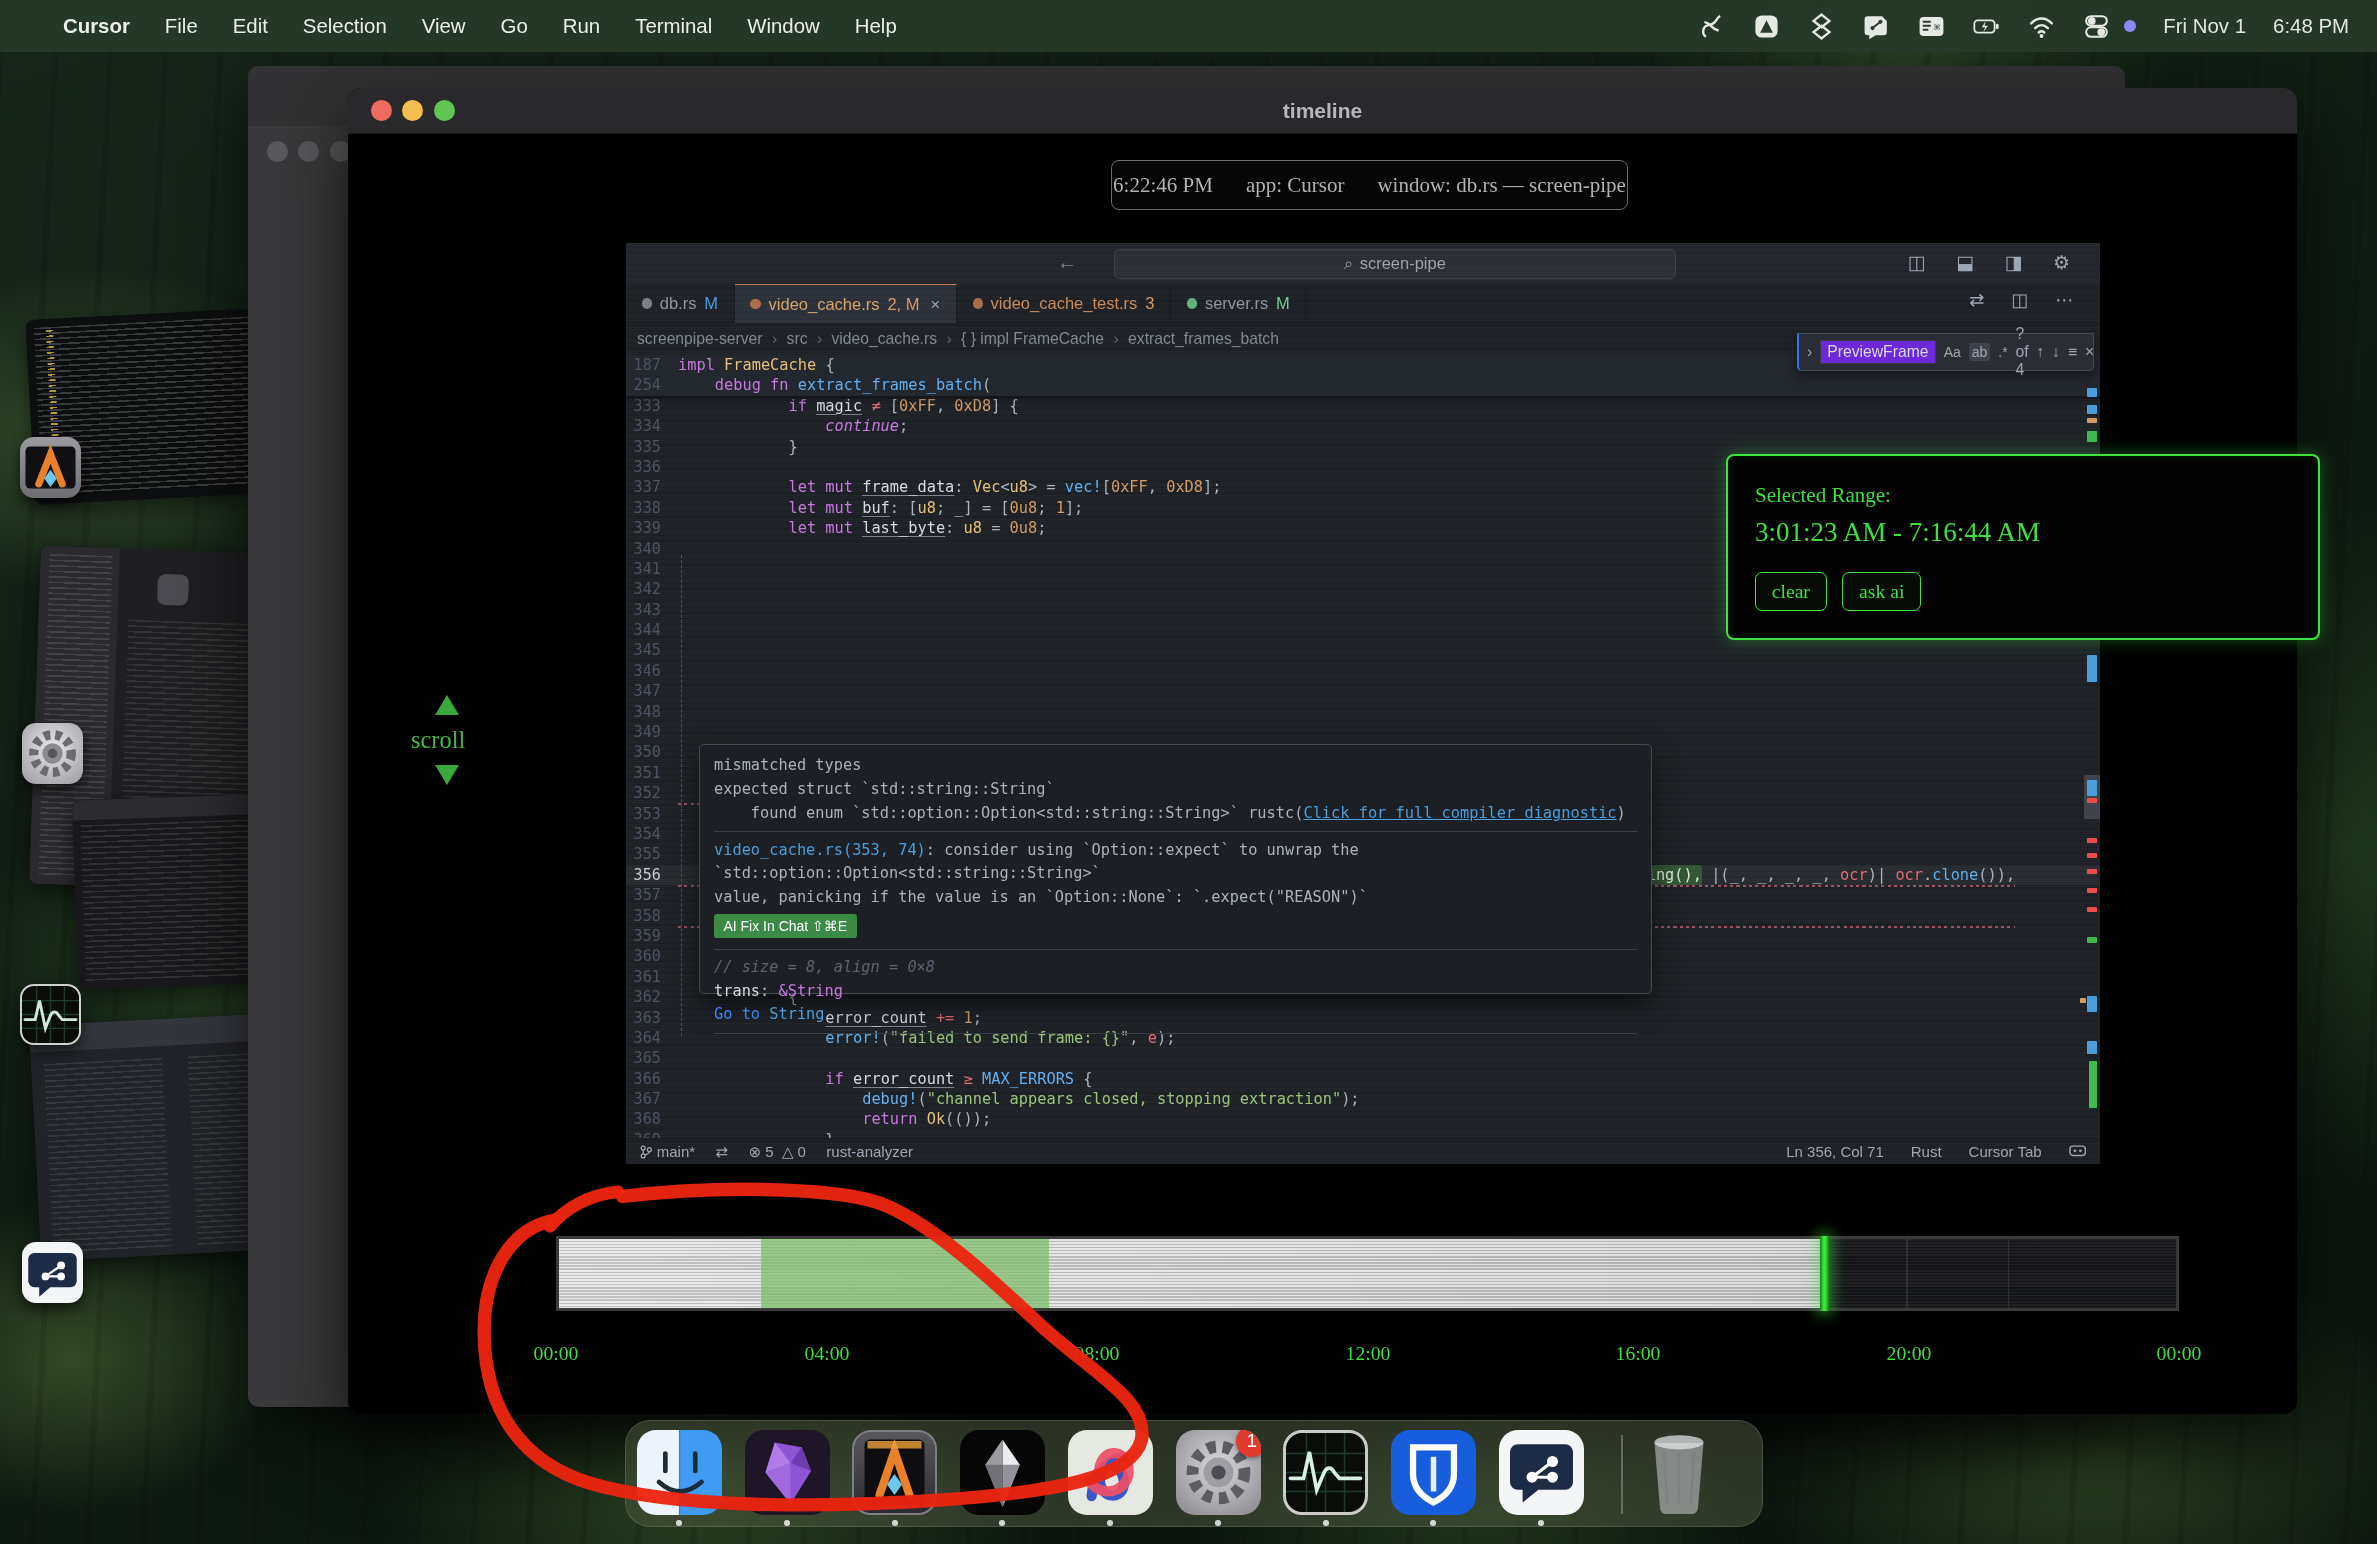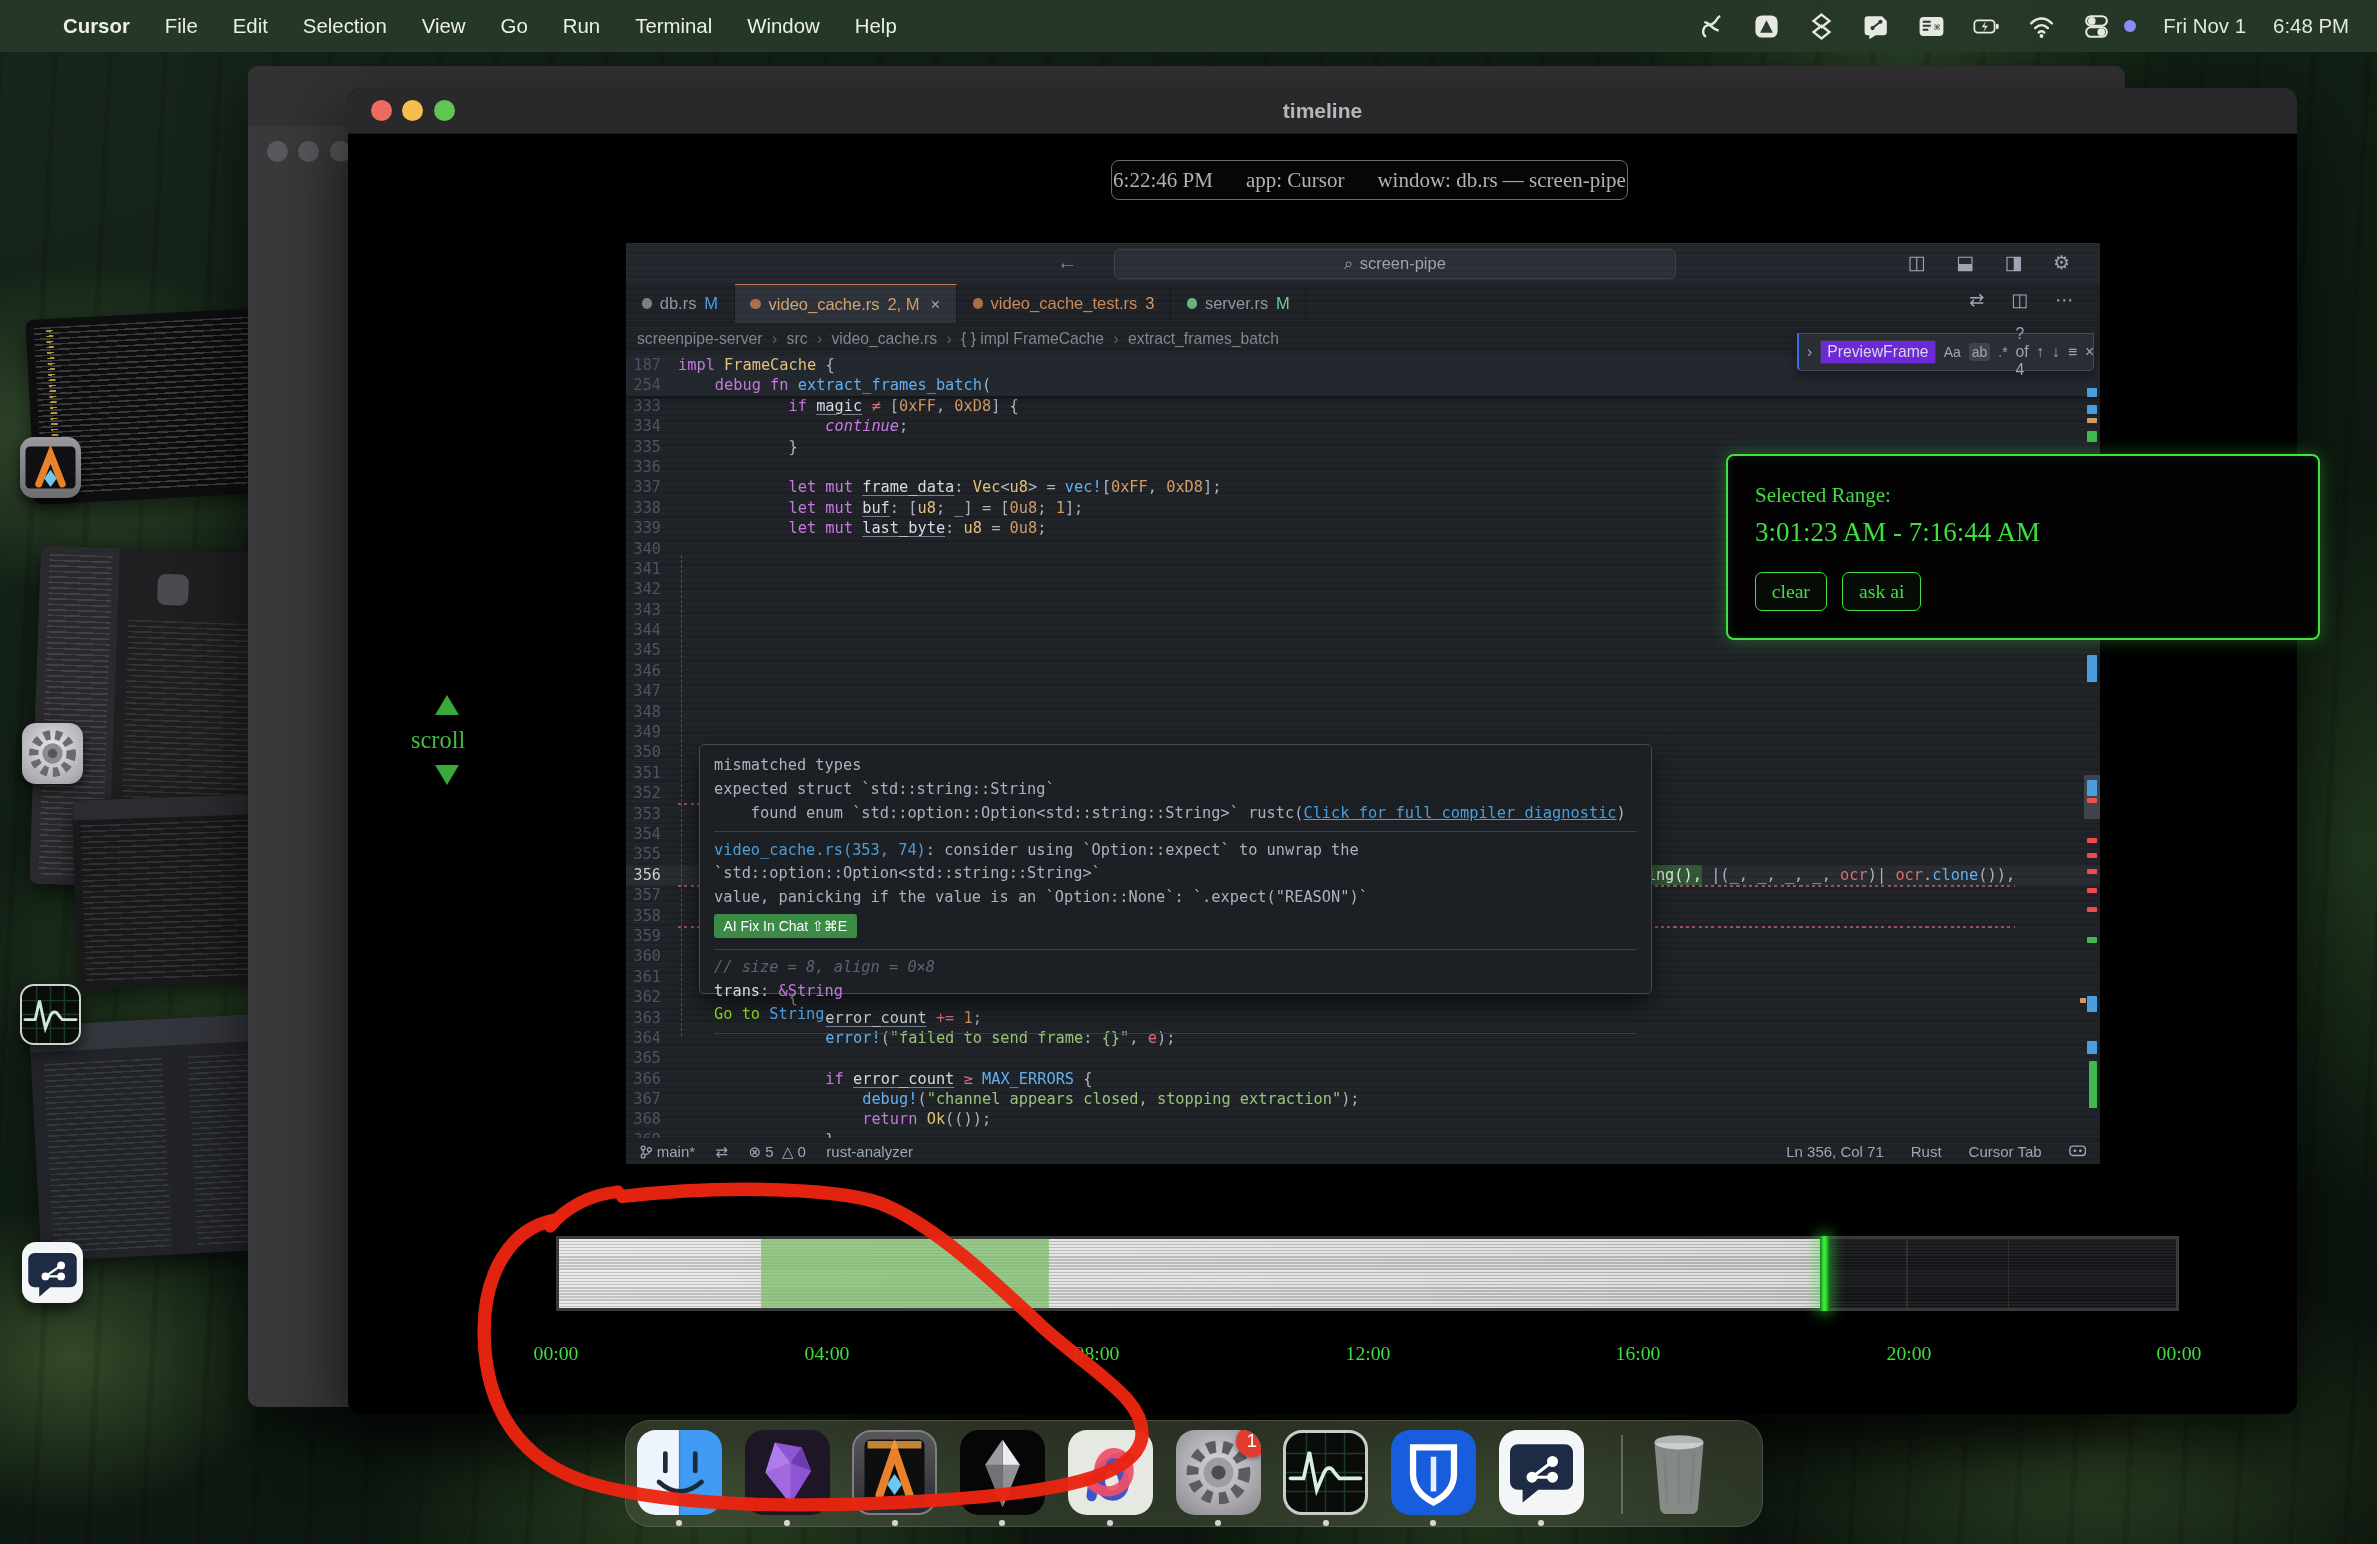--- a/index.html
+++ b/index.html
@@ -49,21 +49,21 @@
   .gdot { position:absolute; width:21px; height:21px; border-radius:50%; background:#5a5a5e; top:75px; }
   .bg-edit-icon { position:absolute; left:322px; top:153px; }
 
   
   .tlwin { position:absolute; left:348px; top:88px; width:1949px; height:1326px; background:#000; border-radius:12.6px;
     box-shadow:0 31px 79px rgba(0,0,0,.75); overflow:hidden; z-index:10; }
   .tlwin .titlebar { position:absolute; left:0; top:0; right:0; height:46px; background:#29292b; border-bottom:0.8px solid #1b1b1d; }
   .tl { position:absolute; width:21px; height:21px; border-radius:50%; top:11.8px; }
   .tlwin .wtitle { position:absolute; top:11px; left:0; right:0; text-align:center; color:#b7b7bb; font-size:21px; font-weight:bold; }
 
-  .stampbadge { position:absolute; left:763px; top:72px; width:517px; height:40px; border:1.6px solid #6e6e6e; border-radius:7.9px;
+  .stampbadge { position:absolute; left:763px; top:72px; width:517px; height:50px; border:1.6px solid #6e6e6e; border-radius:7.9px;
     background:#060606; display:flex; align-items:center; justify-content:center; gap:33px;
     font-family:"Liberation Serif",serif; font-size:21px; color:#b2b2b2; }
 
   
   .scrollind { position:absolute; left:63px; top:607px; width:71px; text-align:left; color:#3aa83a; }
   .scrollind .tri-up { width:0;height:0;border-left:12.6px solid transparent;border-right:12.6px solid transparent;border-bottom:20.4px solid #3aa83a; margin:0 auto; }
   .scrollind .tri-dn { width:0;height:0;border-left:12.6px solid transparent;border-right:12.6px solid transparent;border-top:20.4px solid #3aa83a; margin:0 auto; }
   .scrollind .stxt { font-family:"Liberation Serif",serif; font-size:24.4px; color:#44b944; margin:11px 0; }
 
   
@@ -446,21 +446,21 @@
           <div class="prow">mismatched types</div>
           <div class="prow">expected struct `std::string::String`</div>
           <div class="prow"><span>    found enum `std::option::Option&lt;std::string::String&gt;` rustc(</span><span class="plink">Click for full compiler diagnostic</span><span>)</span></div>
           <div class="pdiv"></div>
           <div class="prow" style="white-space:normal;"><span class="pblue">video_cache.rs(353, 74)</span><span>: consider using `Option::expect` to unwrap the `std::option::Option&lt;std::string::String&gt;`</span></div>
           <div class="prow" style="white-space:normal;">value, panicking if the value is an `Option::None`: `.expect("REASON")`</div>
           <div class="aifix">AI Fix In Chat ⇧⌘E</div>
           <div class="pdiv"></div>
           <div class="prow pcomment">// size = 8, align = 0×8</div>
           <div class="prow"><span class="ptrans-v">trans</span><span>: </span><span class="ptrans-t">&amp;String</span></div>
-          <div class="prow"><span style="color:#84cc16;">Go to </span><span class="pblue">String</span></div>
+          <div class="prow"><span style="color:#3b82f6;">Go to </span><span class="pblue">String</span></div>
           <div class="pdiv"></div>
         </div>
 
         <div class="ruler">
           <div class="rmark" style="top:33px; height:9.4px; background:#4a9edb;"></div>
           <div class="rmark" style="top:50px; height:9.4px; background:#4a9edb;"></div>
           <div class="rmark" style="top:63px; height:4.7px; background:#d19a66;"></div>
           <div class="rmark" style="top:76px; height:11px; background:#3fb950;"></div>
           <div class="rmark" style="top:300px; height:27px; background:#4a9edb;"></div>
           <div class="sbthumb" style="top:420px; height:44px;"></div>

